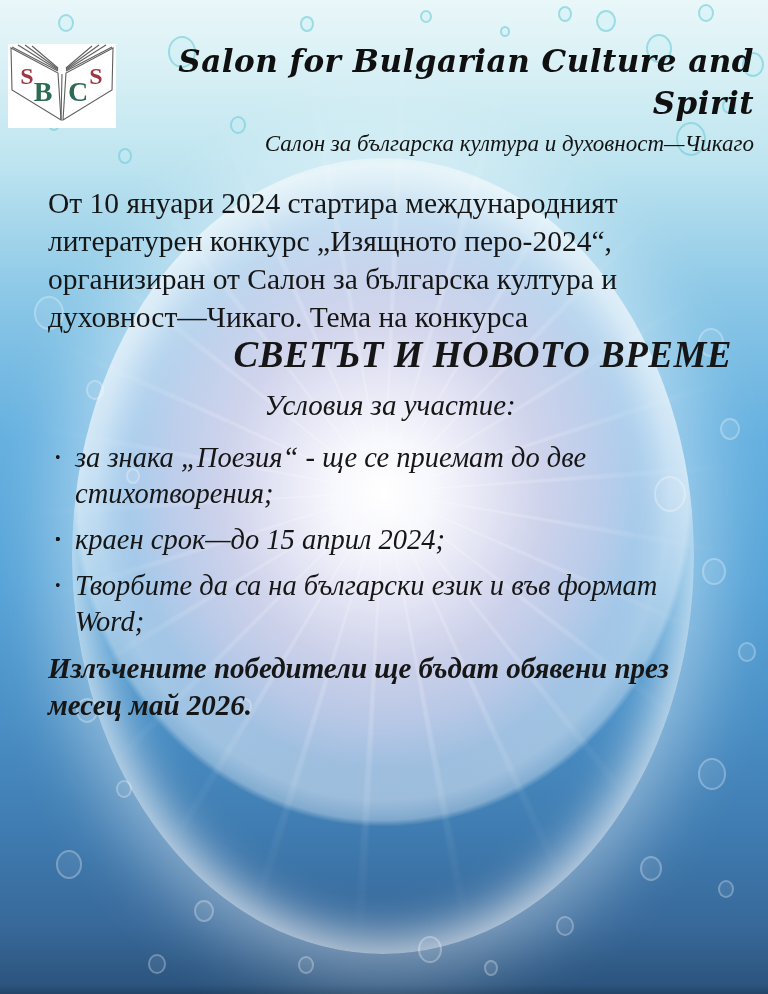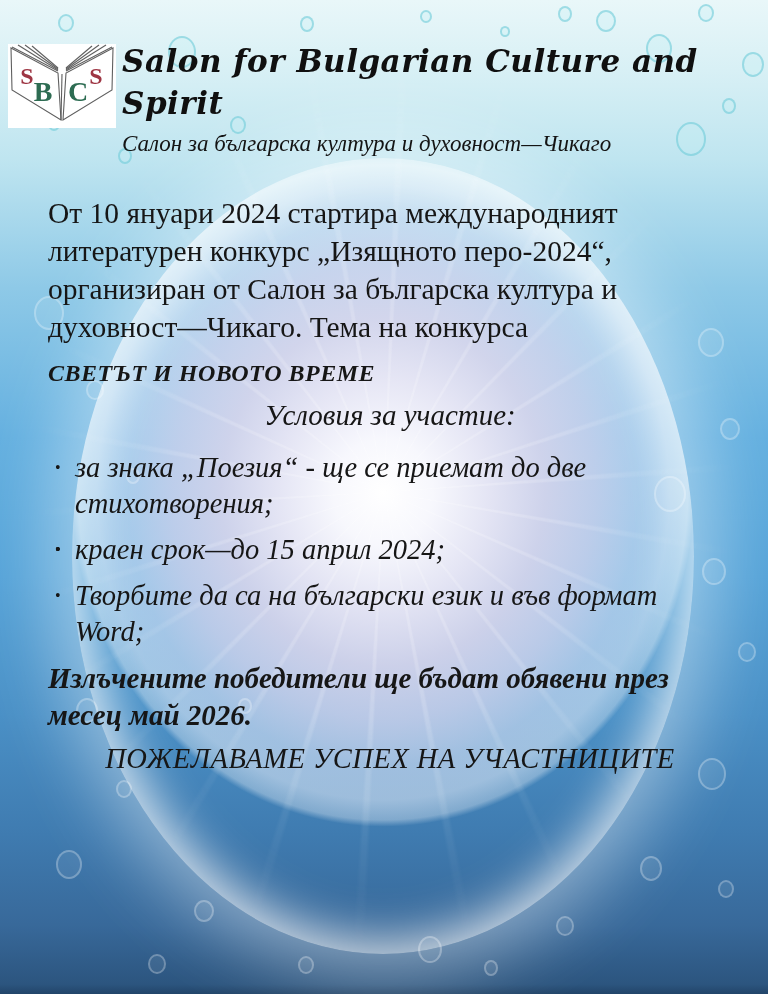--- a/index.html
+++ b/index.html
@@ -65,43 +65,43 @@
   .bubble.white { border: 2px solid rgba(255,255,255,0.26); background: rgba(255,255,255,0.07); }
 
   
   .header { position: absolute; top: 34px; left: 8px; right: 14px; display: flex; }
   .logo-box {
     width: 108px; height: 84px;
     margin-top: 10px;
     background: #ffffff;
     flex: 0 0 auto;
   }
-  .header-text { flex: 1 1 auto; text-align: left; padding: 6px 0 0 6px; }
+  .header-text { flex: 1 1 auto; text-align: right; padding: 6px 0 0 6px; }
   .title-en {
     font-family: "DejaVu Serif", "Liberation Serif", serif;
     font-style: italic; font-weight: bold;
     font-size: 31px; line-height: 42px;
     color: #101010; letter-spacing: 0.5px;
   }
   .title-bg {
     font-style: italic;
     font-size: 23px; line-height: 34px;
     margin-top: 3px; color: #141414;
   }
 
   
-  .main { position: absolute; top: 194px; left: 48px; right: 36px; }
+  .main { position: absolute; top: 184px; left: 48px; right: 36px; }
   .intro { font-size: 29.5px; line-height: 38px; }
   .theme-title {
-    margin-top: 8px; text-align: left;
+    text-align: right;
     font-weight: bold; font-style: italic;
-    font-size: 24px; line-height: 38px; letter-spacing: 0.5px;
+    font-size: 37px; line-height: 38px; letter-spacing: 0.5px;
   }
   .cond-head {
-    margin-top: 5px; text-align: center;
+    margin-top: 13px; text-align: center;
     font-style: italic; font-size: 29px; line-height: 36px;
   }
   ul.conds { margin: 17px 0 0 0; padding: 0; list-style: none; }
   ul.conds li {
     position: relative;
     font-style: italic; font-size: 28.5px; line-height: 36px;
     padding-left: 27px; margin-top: 10px;
   }
   ul.conds li:first-child { margin-top: 0; }
   ul.conds li .dot {
@@ -220,16 +220,15 @@
         <span>краен срок—до 15 април 2024;</span>
       </li>
       <li>
         <span class="dot">•</span>
         <span>Творбите да са на български език и във формат Word;</span>
       </li>
     </ul>
 
     <div class="closing">Излъчените победители ще бъдат обявени през месец май 2026.</div>
 
-    <div class="slogan">ПОЖЕЛАВАМЕ УСПЕХ НА УЧАСТНИЦИТЕ</div>
   </div>
 
 </div>
 
 </body></html>

